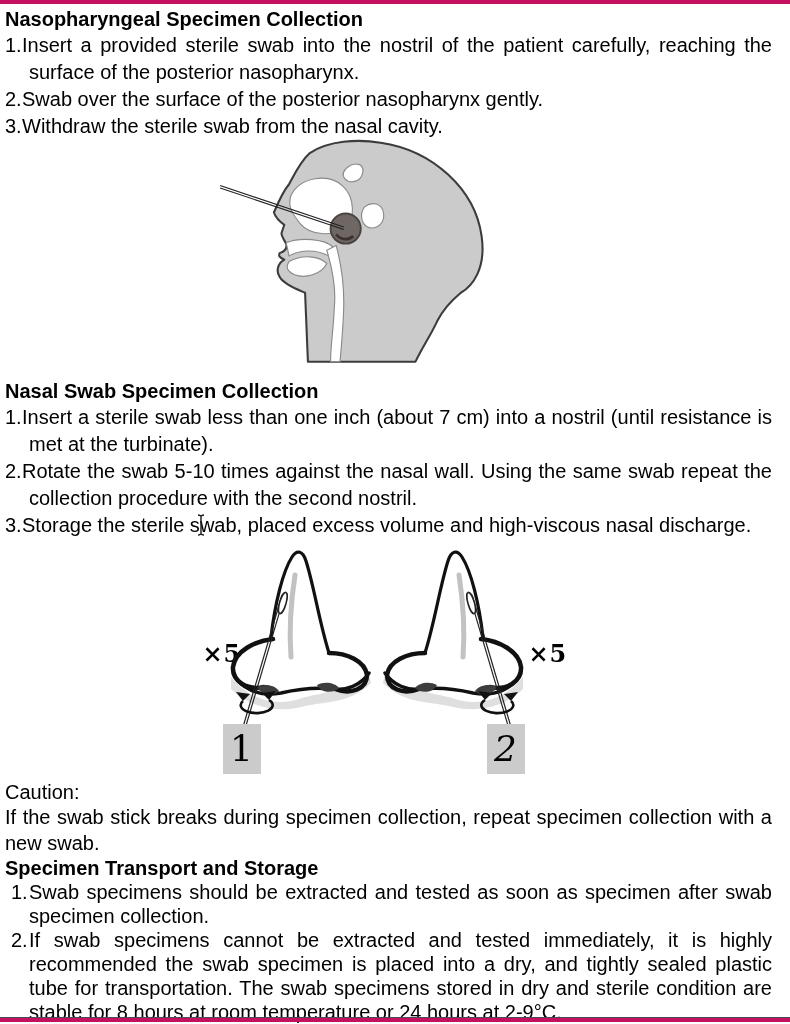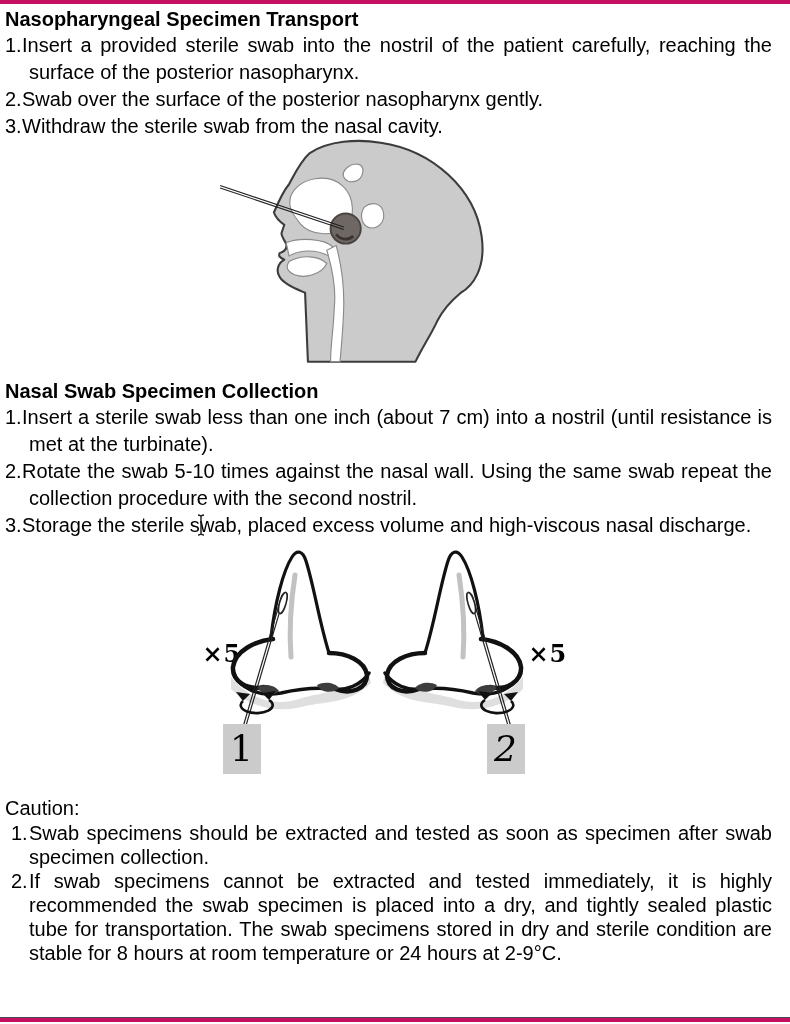--- a/index.html
+++ b/index.html
@@ -17,21 +17,21 @@
   .heading{font-weight:bold;font-size:20px;line-height:25px;margin:0;}
   .h1{margin-top:2px;}
   .h2{margin-top:3px;}
   .h3{margin-top:1px;line-height:23px;}
   .li{position:relative;padding-left:24px;text-align:justify;line-height:27px;}
   .li .num{position:absolute;left:0;top:0;}
   .li-a{text-indent:-7px;}
   .li-a .num{text-indent:0;}
   .li-c{line-height:24px;}
   .li-c .num{left:6px;}
-  .caution-label{line-height:26px;margin-top:16px;}
+  .caution-label{line-height:26px;}
   .caution-text{text-align:justify;line-height:25.5px;margin:0;}
   
   .fig-head{height:236px;position:relative;}
   .fig-head svg{display:block;position:absolute;left:210px;top:-3px;}
   
   .fig-nose{position:relative;width:440px;height:240px;margin:0 auto;}
   .nose-svg{position:absolute;top:2px;}
   .nose-left{left:50px;}
   .nose-right{left:196px;}
   .repeat-label{
@@ -51,21 +51,21 @@
   .caret-anchor{position:relative;display:inline-block;width:0;height:0;overflow:visible;}
   .caret-anchor svg{position:absolute;left:-4px;top:-19px;}
 </style>
 </head>
 <body>
 
 <div class="rule rule-top"></div>
 
 <div class="content">
 
-  <div class="heading h1">Nasopharyngeal Specimen Transport</div>
+  <div class="heading h1">Nasopharyngeal Specimen Collection</div>
 
   <div class="li li-a">
     <span class="num">1.</span>
     <span>Insert a provided sterile swab into the nostril of the patient carefully, reaching the surface of the posterior nasopharynx.</span>
   </div>
   <div class="li li-a">
     <span class="num">2.</span>
     <span>Swab over the surface of the posterior nasopharynx gently.</span>
   </div>
   <div class="li li-a">
@@ -148,21 +148,23 @@
 
     <svg class="nose-svg nose-right" width="170" height="240" viewBox="0 0 170 240">
       <use href="#nose-shape" xlink:href="#nose-shape" transform="translate(170 0) scale(-1 1)"></use>
     </svg>
 
     <div class="step-box step-1">1</div>
     <div class="step-box step-2">2</div>
   </div>
 
   <div class="caution-label">Caution:</div>
+  <p class="caution-text">If the swab stick breaks during specimen collection, repeat specimen collection with a new swab.</p>
 
+  <div class="heading h3">Specimen Transport and Storage</div>
 
   <div class="li li-c">
     <span class="num">1.</span>
     <span>Swab specimens should be extracted and tested as soon as specimen after swab specimen collection.</span>
   </div>
   <div class="li li-c">
     <span class="num">2.</span>
     <span>If swab specimens cannot be extracted and tested immediately, it is highly recommended the swab specimen is placed into a dry, and tightly sealed plastic tube for transportation. The swab specimens stored in dry and sterile condition are stable for 8 hours at room temperature or 24 hours at 2-9°C.</span>
   </div>
 

